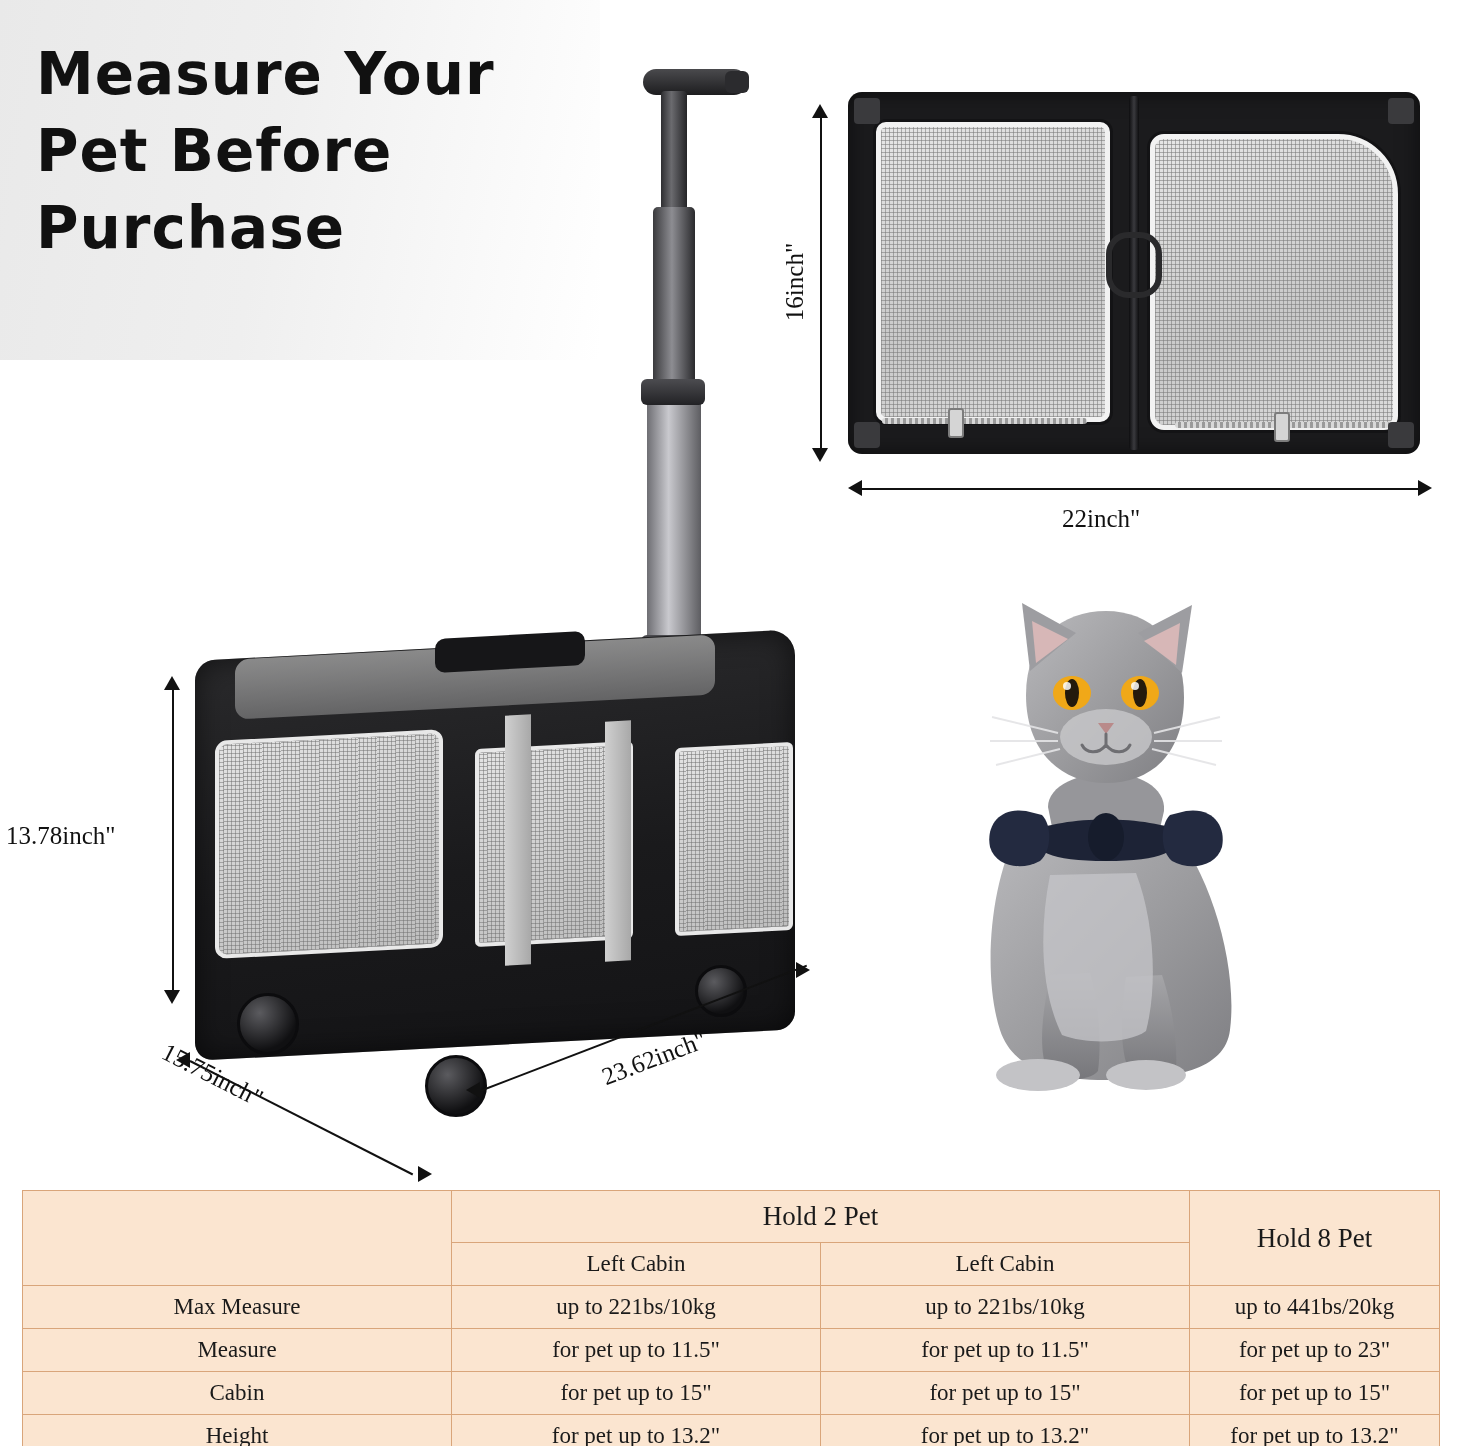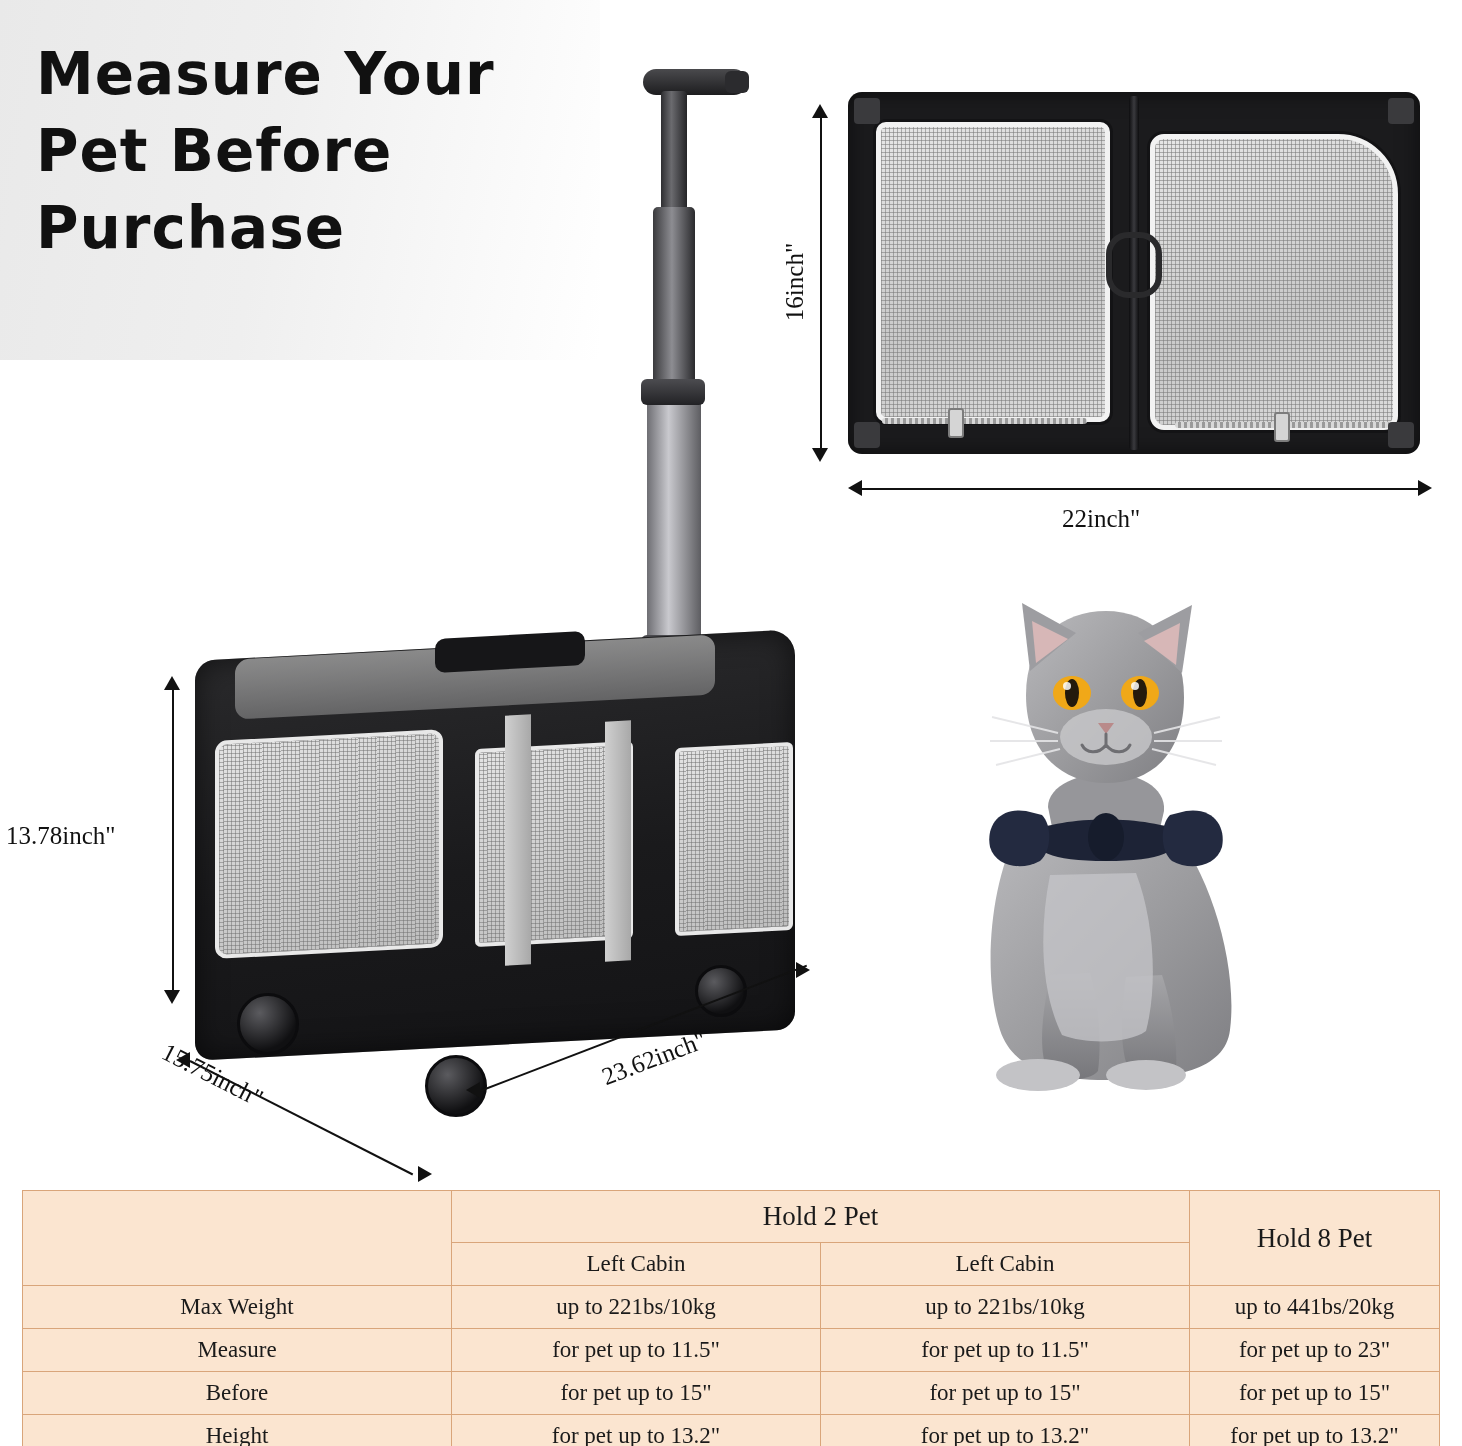--- a/index.html
+++ b/index.html
@@ -464,33 +464,33 @@
       <th class="group-head" colspan="2">Hold 2 Pet</th>
       <th class="hold1-head" rowspan="2">Hold 8 Pet</th>
     </tr>
     <tr>
       <th class="colcab">Left Cabin</th>
       <th class="colcab">Left Cabin</th>
     </tr>
   </thead>
   <tbody>
     <tr>
-      <td>Max Weight</td>
+      <td>Max Measure</td>
       <td>up to 221bs/10kg</td>
       <td>up to 221bs/10kg</td>
       <td>up to 441bs/20kg</td>
     </tr>
     <tr>
       <td>Measure</td>
       <td>for pet up to 11.5"</td>
       <td>for pet up to 11.5"</td>
       <td>for pet up to 23"</td>
     </tr>
     <tr>
-      <td>Before</td>
+      <td>Cabin</td>
       <td>for pet up to 15"</td>
       <td>for pet up to 15"</td>
       <td>for pet up to 15"</td>
     </tr>
     <tr>
       <td>Height</td>
       <td>for pet up to 13.2"</td>
       <td>for pet up to 13.2"</td>
       <td>for pet up to 13.2"</td>
     </tr>

